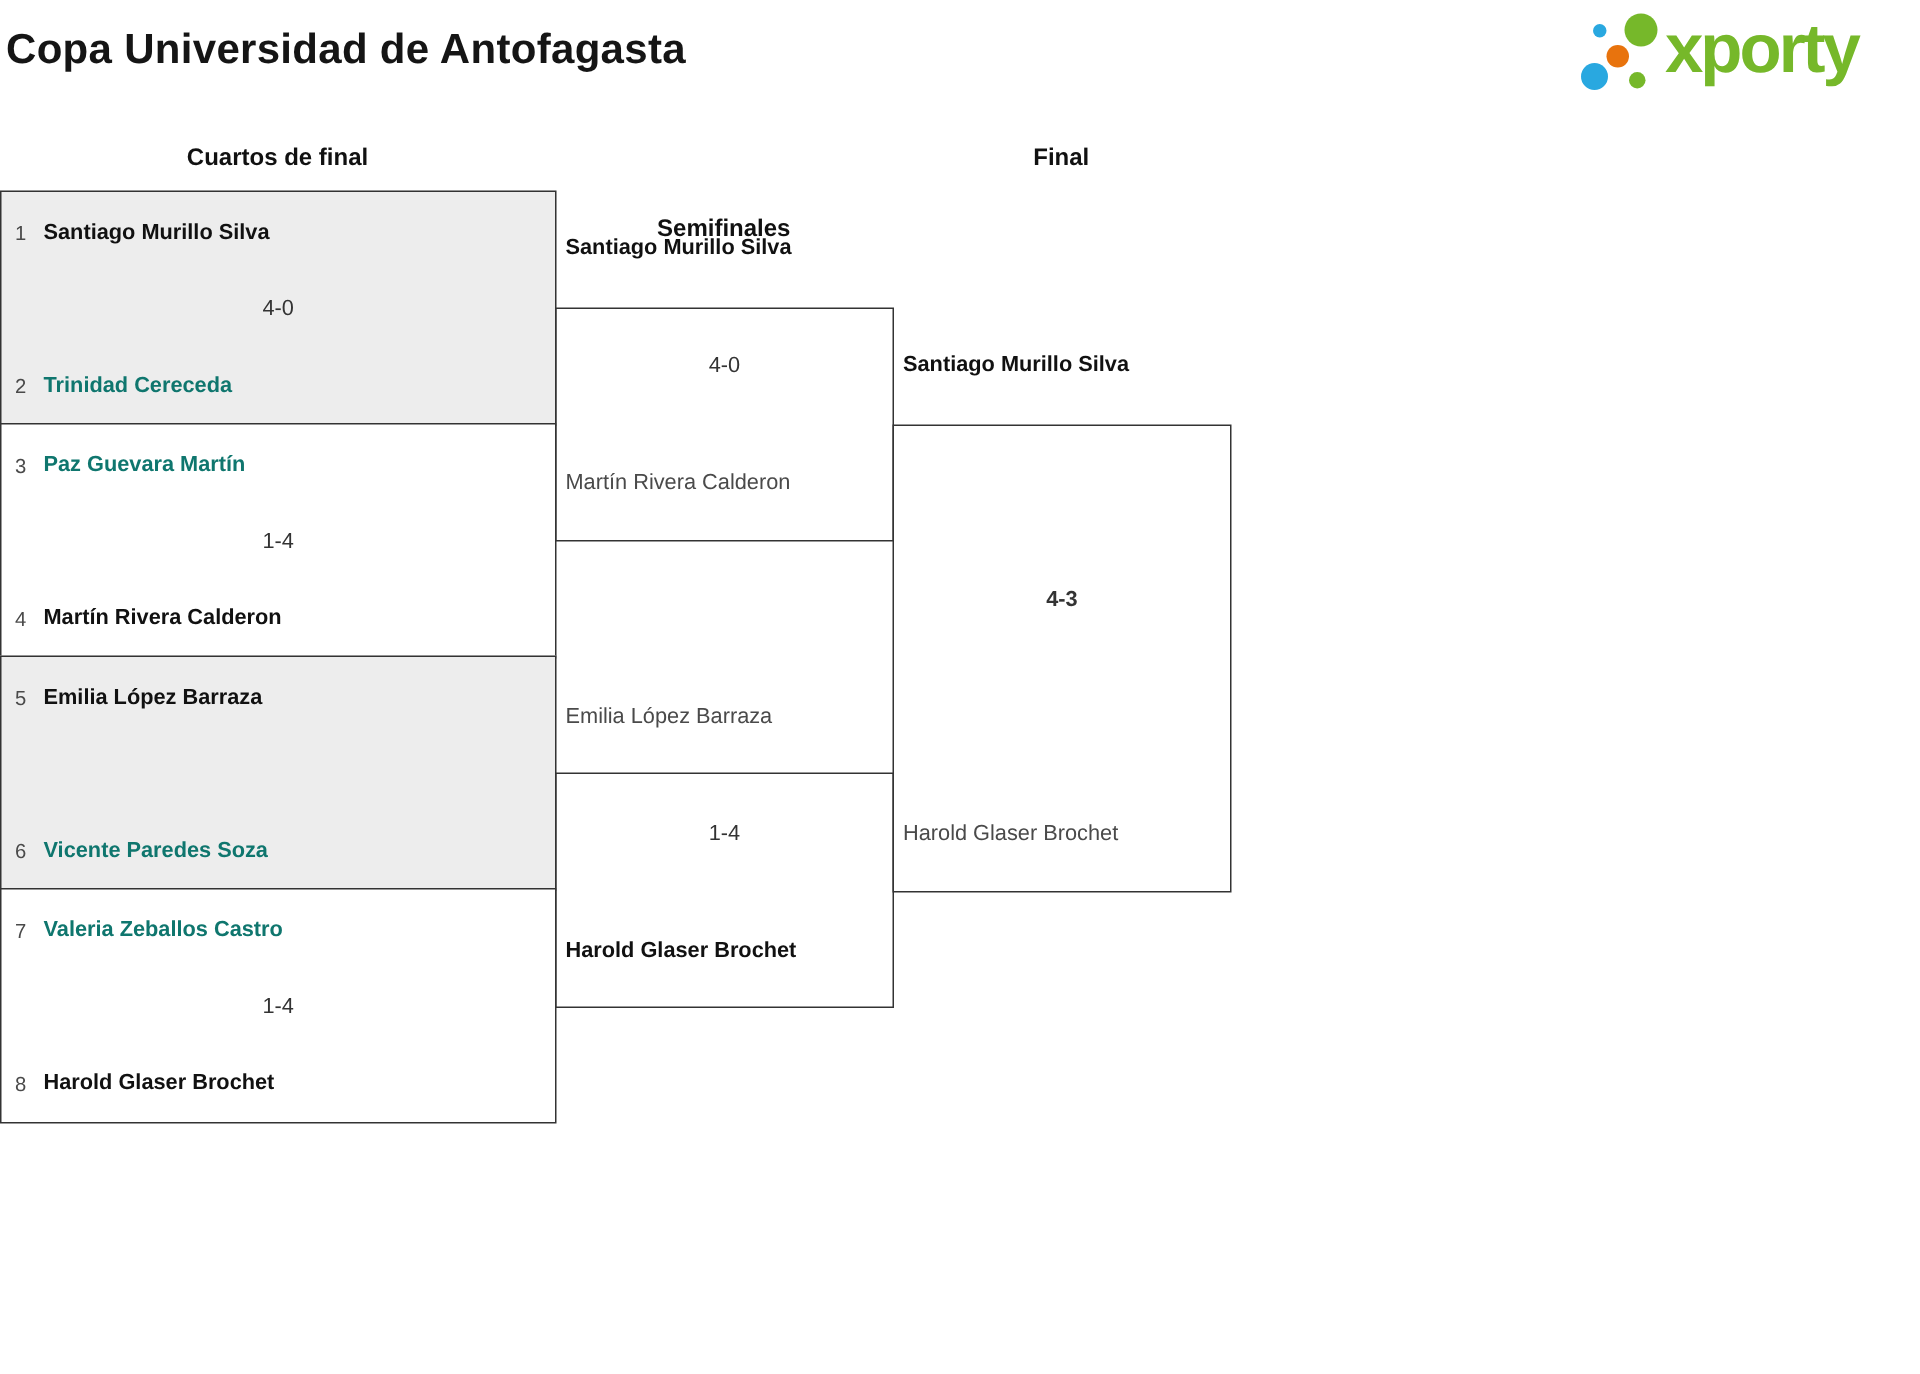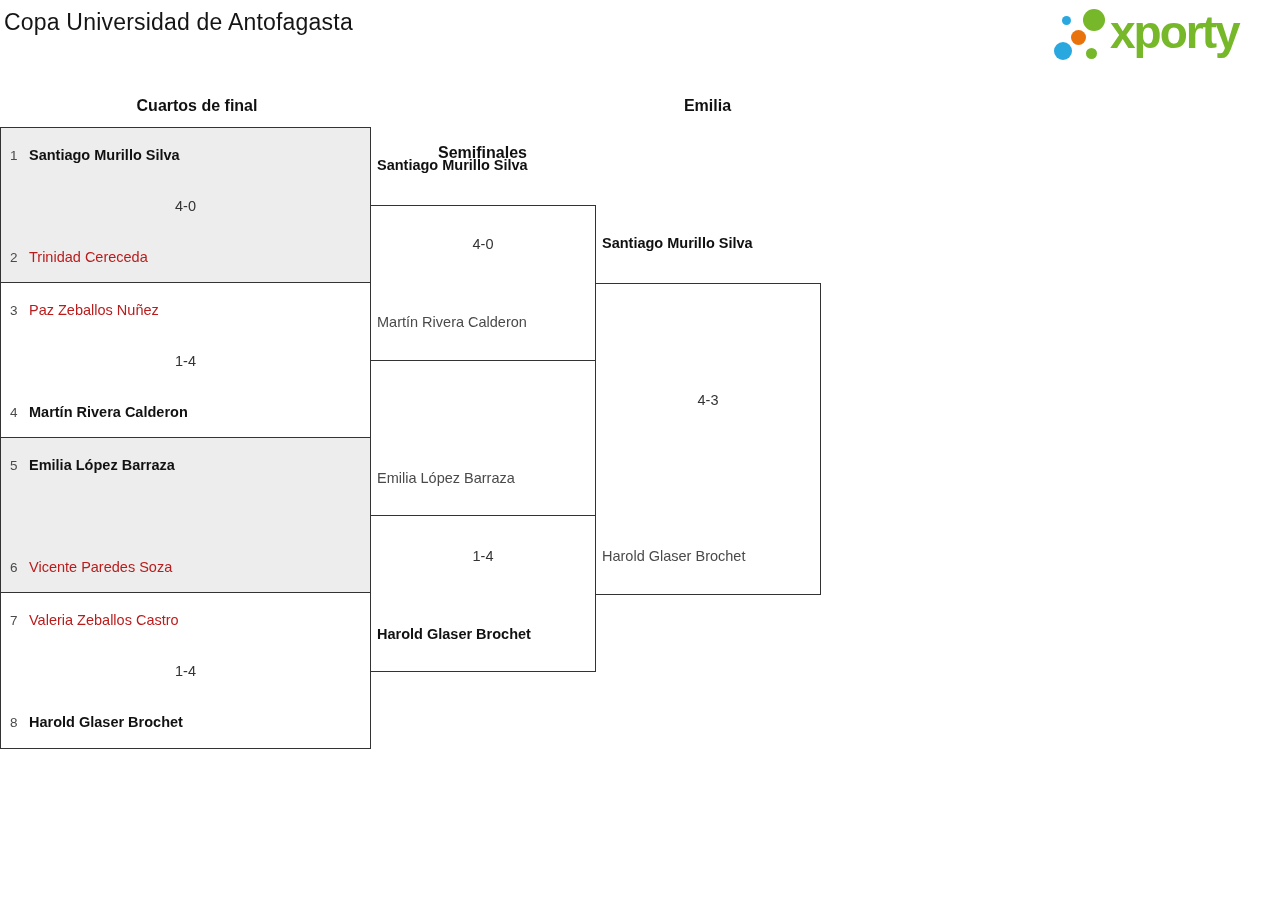--- a/index.html
+++ b/index.html
@@ -4,72 +4,72 @@
 <style>
   * { margin:0; padding:0; box-sizing:border-box; }
   html,body { background:#ffffff; }
   body { font-family:"Liberation Sans","DejaVu Sans",sans-serif; }
   .page {
     position:relative; width:1280px; height:916px; background:#ffffff;
     overflow:hidden;
   }
 
   
-  .title { position:absolute; left:4px; top:6px; font-size:23px; line-height:33px;
-           font-weight:400; color:#151515; letter-spacing:0.2px; }
+  .title { position:absolute; left:4px; top:16px; font-size:28px; line-height:33px;
+           font-weight:700; color:#151515; letter-spacing:0.2px; }
   .logo { position:absolute; left:1048px; top:4px; width:226px; height:66px; cursor:pointer; }
   .dot { position:absolute; border-radius:50%; }
   .dot-blue-small  { left:14px; top:12px; width:9px;  height:9px;  background:#29a8e0; }
   .dot-green-big   { left:35px; top:5px;  width:22px; height:22px; background:#76b82a; }
   .dot-orange      { left:23px; top:26px; width:15px; height:15px; background:#e8730d; }
   .dot-blue-big    { left:6px;  top:38px; width:18px; height:18px; background:#29a8e0; }
   .dot-green-small { left:38px; top:44px; width:11px; height:11px; background:#76b82a; }
   .logo-text { position:absolute; left:62px; top:-3px; font-size:46px; line-height:62px;
                font-weight:800; letter-spacing:-2px; color:#76b82a; }
 
   
   .col-header { position:absolute; top:97px; height:20px; text-align:center;
                 font-size:16px; font-weight:700; color:#111; }
-  .ch-qf { left:12px;     width:370px; }
+  .ch-qf { left:0;     width:370px; }
   .ch-sf { left:370px; width:225px;margin-top:47px; }
   .ch-f  { left:595px; width:225px; }
 
   
   .bracket { position:absolute; left:0; top:0; width:1280px; height:916px; }
 
   .match-box { position:absolute; border:1px solid #333333; }
   .qf { left:0; width:371px; height:157px; background:#ffffff; }
   .qf.shaded { background:#ededed; }
   .qf1 { top:127px; } .qf2 { top:282px; } .qf3 { top:437px; } .qf4 { top:592px; }
 
   .sf-box { left:370px; width:226px; background:transparent; }
   .sf1 { top:205px; height:156px; }
   .sf2 { top:515px; height:157px; }
   .f-box { left:595px; width:226px; top:283px; height:312px; background:transparent; }
 
   .prow { position:absolute; left:9px; right:10px; height:20px;
           display:flex; align-items:center; }
   .prow.p1 { top:17px; } .prow.p2 { bottom:16px; }
   .seed { width:12px; flex:none; font-size:13.5px; color:#4a4a4a; text-align:left; }
-  .pname { margin-left:7px; font-size:14.5px; color:#b91c1c; white-space:nowrap; cursor:pointer; }
+  .pname { margin-left:7px; font-size:14.5px; color:#0f766e; white-space:nowrap; cursor:pointer;font-weight:bold; }
   .pname.bold { font-weight:700; color:#111111; }
 
   .score { position:absolute; top:50%; left:0; right:0; transform:translateY(-50%);
            text-align:center; font-size:14.5px; color:#333333; }
 
   
   .flabel { position:absolute; height:20px; line-height:20px; font-size:14.5px;
             color:#4a4a4a; white-space:nowrap; cursor:pointer; }
   .flabel.bold { font-weight:700; color:#111111; }
   .fscore { position:absolute; height:20px; line-height:20px; font-size:14.5px;
             color:#333333; text-align:center; }
   .sf-col-name  { left:377px; width:212px; }
   .f-col-name   { left:602px; width:212px; }
   .sf-col-score { left:370px; width:226px; }
-  .f-col-score  { left:595px; width:226px; }
+  .f-col-score  { left:595px; width:226px;font-weight:bold; }
 </style>
 </head>
 <body>
 
 <div class="page">
 
   <div class="title">
     <div>Copa Universidad de Antofagasta</div>
   </div>
 
@@ -77,40 +77,40 @@
     <span class="dot dot-blue-small"></span>
     <span class="dot dot-green-big"></span>
     <span class="dot dot-orange"></span>
     <span class="dot dot-blue-big"></span>
     <span class="dot dot-green-small"></span>
     <span class="logo-text">xporty</span>
   </div>
 
   <div class="col-header ch-qf">Cuartos de final</div>
   <div class="col-header ch-sf">Semifinales</div>
-  <div class="col-header ch-f">Emilia</div>
+  <div class="col-header ch-f">Final</div>
 
   <div class="bracket">
 
     <div class="match-box qf qf1 shaded">
       <div class="prow p1">
         <span class="seed">1</span>
         <span class="pname bold">Santiago Murillo Silva</span>
       </div>
       <div class="score">4-0</div>
       <div class="prow p2">
         <span class="seed">2</span>
         <span class="pname">Trinidad Cereceda</span>
       </div>
     </div>
 
     <div class="match-box qf qf2">
       <div class="prow p1">
         <span class="seed">3</span>
-        <span class="pname">Paz Zeballos Nuñez</span>
+        <span class="pname">Paz Guevara Martín</span>
       </div>
       <div class="score">1-4</div>
       <div class="prow p2">
         <span class="seed">4</span>
         <span class="pname bold">Martín Rivera Calderon</span>
       </div>
     </div>
 
     <div class="match-box qf qf3 shaded">
       <div class="prow p1">

